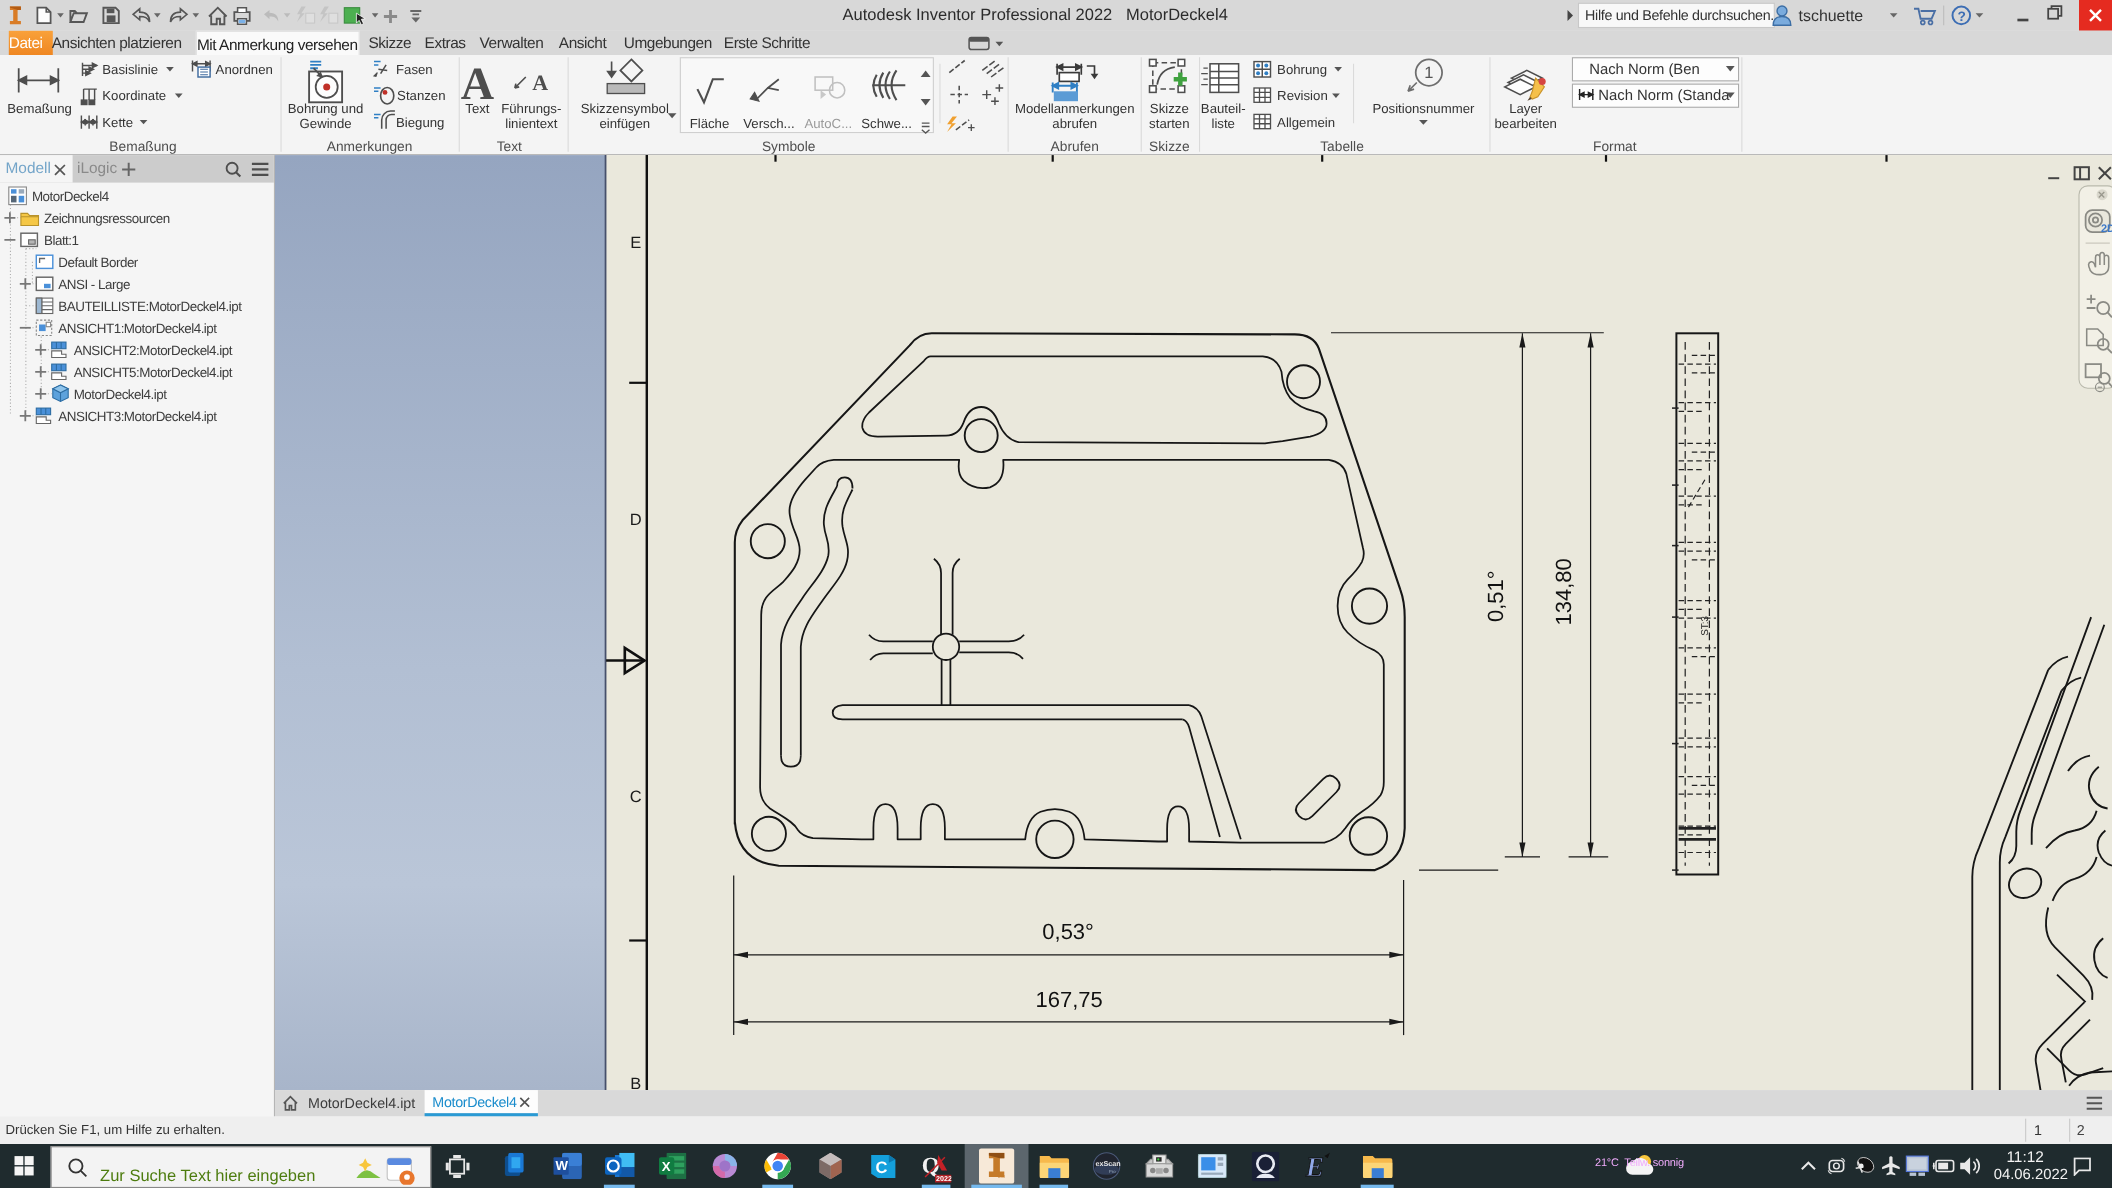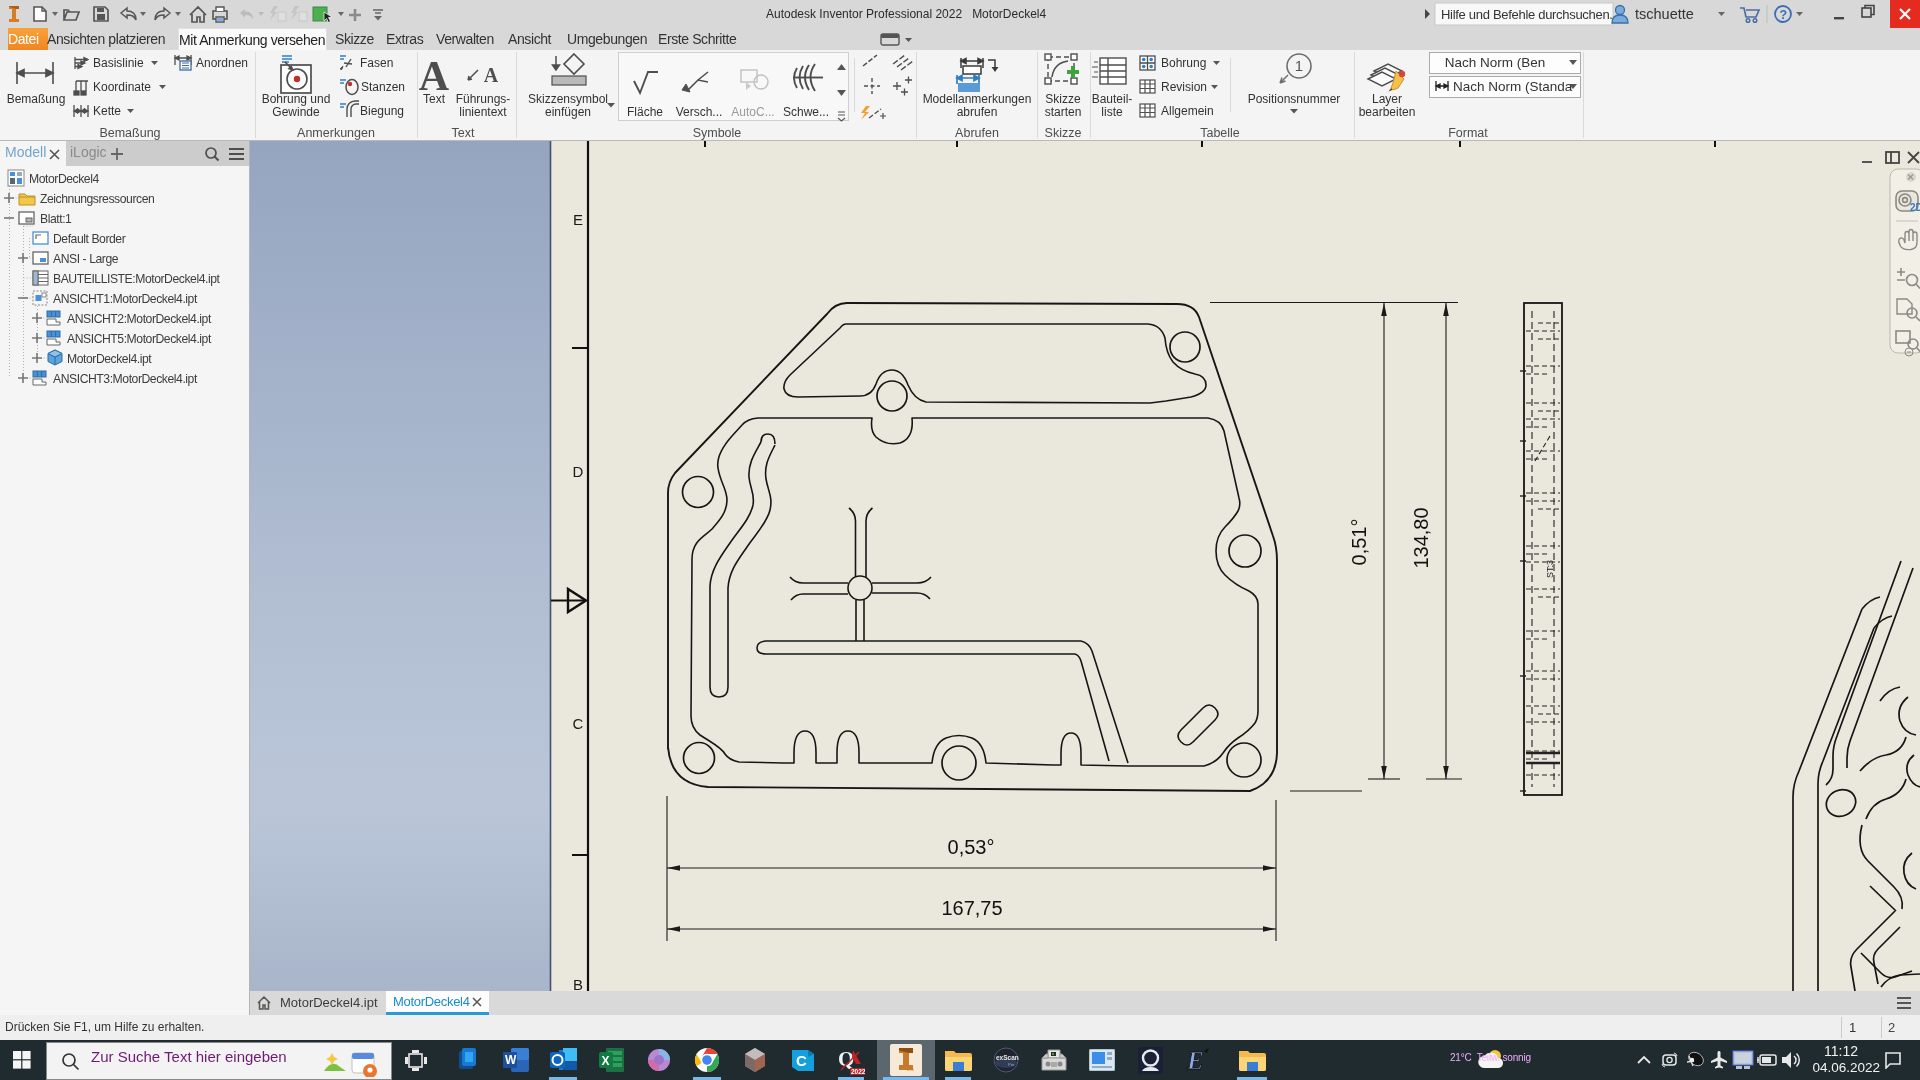--- a/index.html
+++ b/index.html
@@ -65,21 +65,21 @@
       <path d="M295 6 l-4 7 h3 l-3 7 7 -8 h-3 l4 -6 z" fill="#adadad"></path>
       <rect x="299" y="12" width="8" height="9" fill="#e8e8e8" stroke="#b5b5b5"></rect>
       </g>
       <rect x="313" y="7" width="14" height="14" fill="#4caf50" stroke="#3a8c3e"></rect>
       <path d="M324 12 l0 9 2.5 -2.5 2 4 2 -1 -2 -4 3.5 -0.5 z" fill="#222" stroke="#fff" stroke-width="0.7"></path>
       <path d="M338 12 l6 0 -3 4 z" fill="#666"></path>
       <path d="M355 9 v12 M349 15 h12" stroke="#8a8a8a" stroke-width="2.6"></path>
       <path d="M373 10 h10 M375 13 h6" stroke="#666" stroke-width="1.6"></path>
       <path d="M374 16 l8 0 -4 4.5 z" fill="#666"></path>
     </svg>
-    <div class="abs" style="left:766px;top:0;width:600px;height:28px;line-height:28px;font-size:12px;color:#2b2b2b;">Autodesk Inventor Professional 2022&nbsp;&nbsp;&nbsp;MotorDeckel4</div>
+    <div class="abs" style="left:766px;top:0;width:600px;height:28px;line-height:28px;font-size:15px;color:#2b2b2b;">Autodesk Inventor Professional 2022&nbsp;&nbsp;&nbsp;MotorDeckel4</div>
     <svg class="abs" style="left:1415px;top:0" width="505" height="28" viewBox="0 0 505 28">
       <path d="M10 9 l5 5 -5 5" fill="#444"></path>
       <rect x="20" y="3" width="178" height="22" fill="#f8f8f8" stroke="#c8c8c8"></rect>
       <text x="26" y="18.5" font-size="13" fill="#333" font-family="Liberation Sans" letter-spacing="-0.3">Hilfe und Befehle durchsuchen..</text>
 
       <circle cx="205" cy="10" r="4.5" fill="#7aabdd" stroke="#3c6ea5" stroke-width="1.3"></circle>
       <path d="M197 23 c0 -6 4 -8 8 -8 c4 0 8 2 8 8 z" fill="#7aabdd" stroke="#3c6ea5" stroke-width="1.3"></path>
       <text x="220" y="19" font-size="14.5" fill="#333" font-family="Liberation Sans">tschuette</text>
       <path d="M303 12 l7 0 -3.5 4 z" fill="#666"></path>
 
@@ -717,21 +717,21 @@
         <rect x="9.4" y="0" width="8.2" height="8.2" fill="#f5f5f5"></rect>
       <rect x="0" y="9.4" width="8.2" height="8.2" fill="#f5f5f5"></rect>
         <rect x="9.4" y="9.4" width="8.2" height="8.2" fill="#f5f5f5"></rect>
     </svg>
 
     <div class="abs" style="left:46px;top:2px;width:346px;height:38px;background:#f3f3f3;border:1px solid #888;">
       <svg class="abs" style="left:14px;top:9px" width="20" height="20">
           <circle cx="8" cy="8" r="6" fill="none" stroke="#333" stroke-width="1.7"></circle>
           <path d="M12.5 12.5 l5 5" stroke="#333" stroke-width="1.7"></path>
         </svg>
-      <div class="abs" style="left:44px;top:5px;font-size:15px;color:#701a75;">Zur Suche Text hier eingeben</div>
+      <div class="abs" style="left:44px;top:18px;font-size:15px;color:#4d7c0f;">Zur Suche Text hier eingeben</div>
       <svg class="abs" style="left:275px;top:6px" width="62" height="28" viewBox="0 0 62 28">
         <path d="M2 22 q8 -12 16 -4 l6 4 z" fill="#7dc142"></path>
         <path d="M8 8 l2 -4 2 4 4 2 -4 2 -2 4 -2 -4 -4 -2 z" fill="#f8c63d"></path>
         <rect x="30" y="4" width="22" height="20" rx="3" fill="#fff" stroke="#c0c0c0"></rect>
         <rect x="30" y="4" width="22" height="6" rx="2" fill="#5a8ae0"></rect>
         <circle cx="48" cy="22" r="7" fill="#e8762c"></circle>
         <circle cx="48" cy="21" r="2.6" fill="#fff"></circle>
       </svg>
     </div>
 

